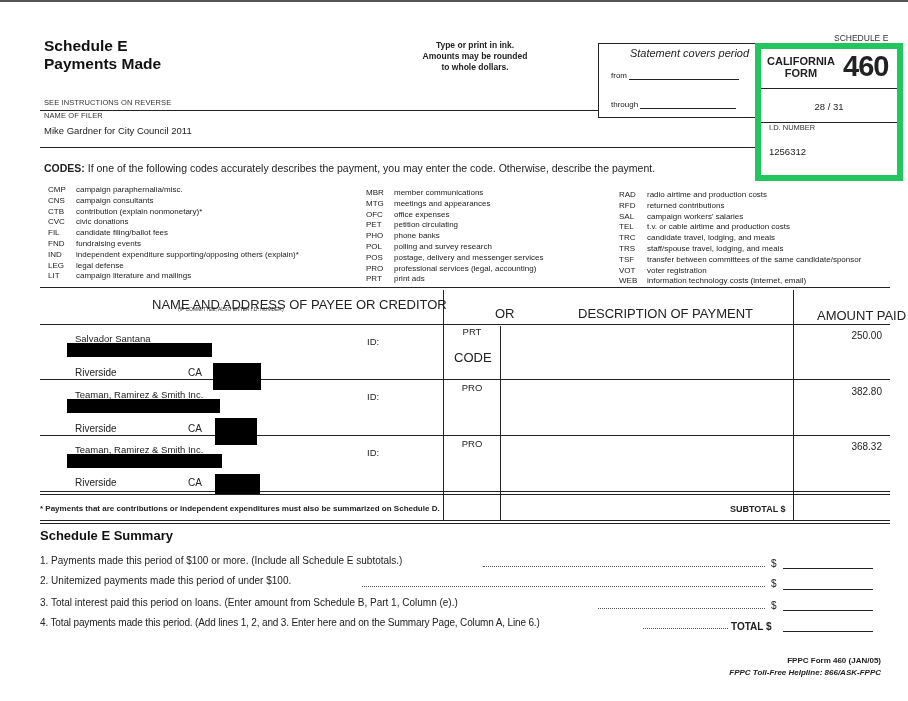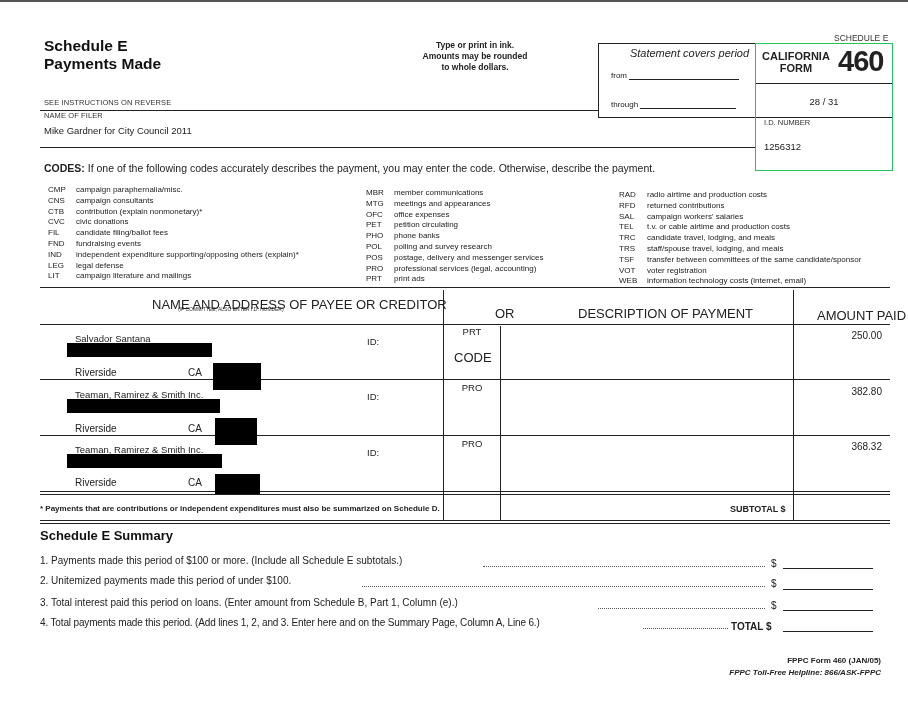--- a/index.html
+++ b/index.html
@@ -13,21 +13,21 @@
   .title { left:44px; top:37px; font-size:15.5px; font-weight:bold; line-height:18px; color:#111; }
   .instructions-note { left:405px; top:40px; width:140px; text-align:center; font-size:8.5px; font-weight:bold; line-height:11px; color:#222; }
   .hline { background:#222; height:1px; }
   .vline { background:#222; width:1px; }
   .small-caps { font-size:7.5px; color:#333; letter-spacing:0.1px; }
   .filer-name { font-size:9.5px; color:#222; }
   .period-box { left:598px; top:43px; width:157px; height:73px; border:1px solid #222; border-right:none; }
   .period-title { position:absolute; left:12px; top:3px; width:157px; text-align:center; font-size:11px; color:#222;font-style:italic; }
   .period-line { position:absolute; left:12px; font-size:8px; color:#222; }
   .period-line .blank { display:inline-block; border-bottom:1px solid #222; vertical-align:bottom; }
-  .form-box { left:755px; top:43px; width:136px; height:126px; border:1px solid #22c55e; }
+  .form-box { left:755px; top:43px; width:136px; height:126px; border:6px solid #22c55e; }
   .schedule-label { left:834px; top:33px; font-size:8.5px; color:#333; }
   .ca-form { position:absolute; left:6px; top:6px; font-size:11px; font-weight:bold; line-height:12px; text-align:center; color:#222; }
   .form-num { position:absolute; left:82px; top:1px; font-size:29px; font-weight:bold; color:#222; letter-spacing:-1px; }
   .form-divider { position:absolute; left:0; width:136px; height:1px; background:#222; }
   .pages { position:absolute; left:0; top:52px; width:136px; text-align:center; font-size:9.5px; color:#222; }
   .id-label { position:absolute; left:8px; top:74px; font-size:7.5px; color:#333; }
   .id-val { position:absolute; left:8px; top:97px; font-size:9.5px; color:#222; }
   .codes-intro { left:44px; top:162px; font-size:10.5px; color:#222; }
   .codes-intro b { font-weight:bold; }
   .codes-col { font-size:8px; line-height:10.8px; color:#222; }

